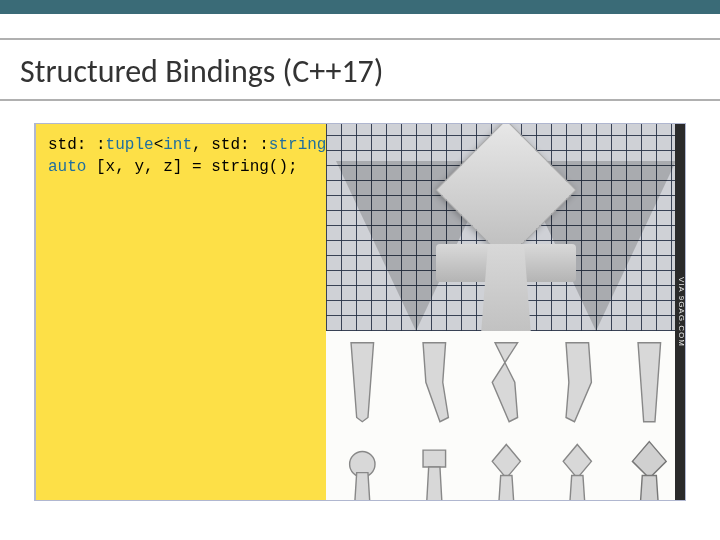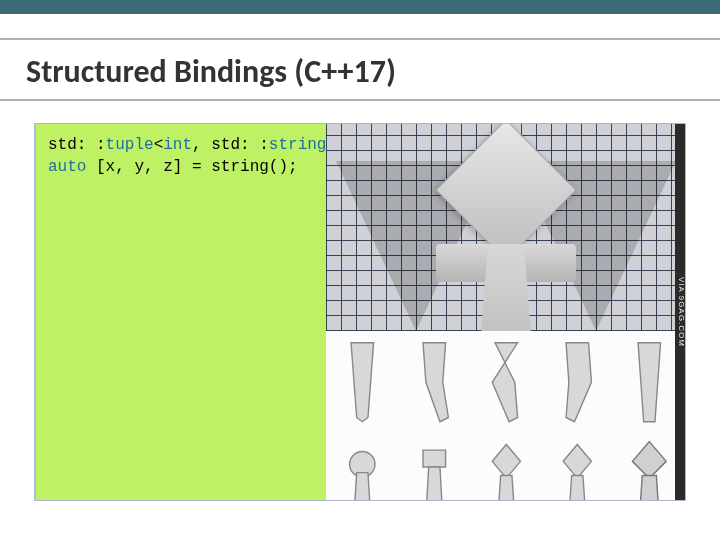--- a/index.html
+++ b/index.html
@@ -12,37 +12,37 @@
     width: 100%;
     height: 14px;
     background: #3a6b77;
   }
   .top-rule {
     margin-top: 24px;
     border: none;
     border-top: 2px solid #b0b0b0;
   }
   .title {
-    padding: 12px 34px 8px 26px;
+    padding: 12px 34px 8px 20px;
     font-size: 32px;
-    font-weight: 700;
+    font-weight: 400;
     color: #333;
     font-family: "Calibri", "Segoe UI", sans-serif;
   }
   .title-rule {
     border: none;
     border-top: 2px solid #b0b0b0;
     margin: 0 0 22px 0;
   }
   .content {
     position: relative;
     margin: 0 34px;
     border: 1px solid #b0b7d0;
     border-left: 2px solid #b0b7d0;
-    background: #bef264;
+    background: #fde047;
     height: 378px;
     overflow: hidden;
   }
   .code {
     padding: 10px 12px;
     font-family: "Courier New", monospace;
     font-size: 16px;
     color: #000;
     line-height: 1.4;
   }

